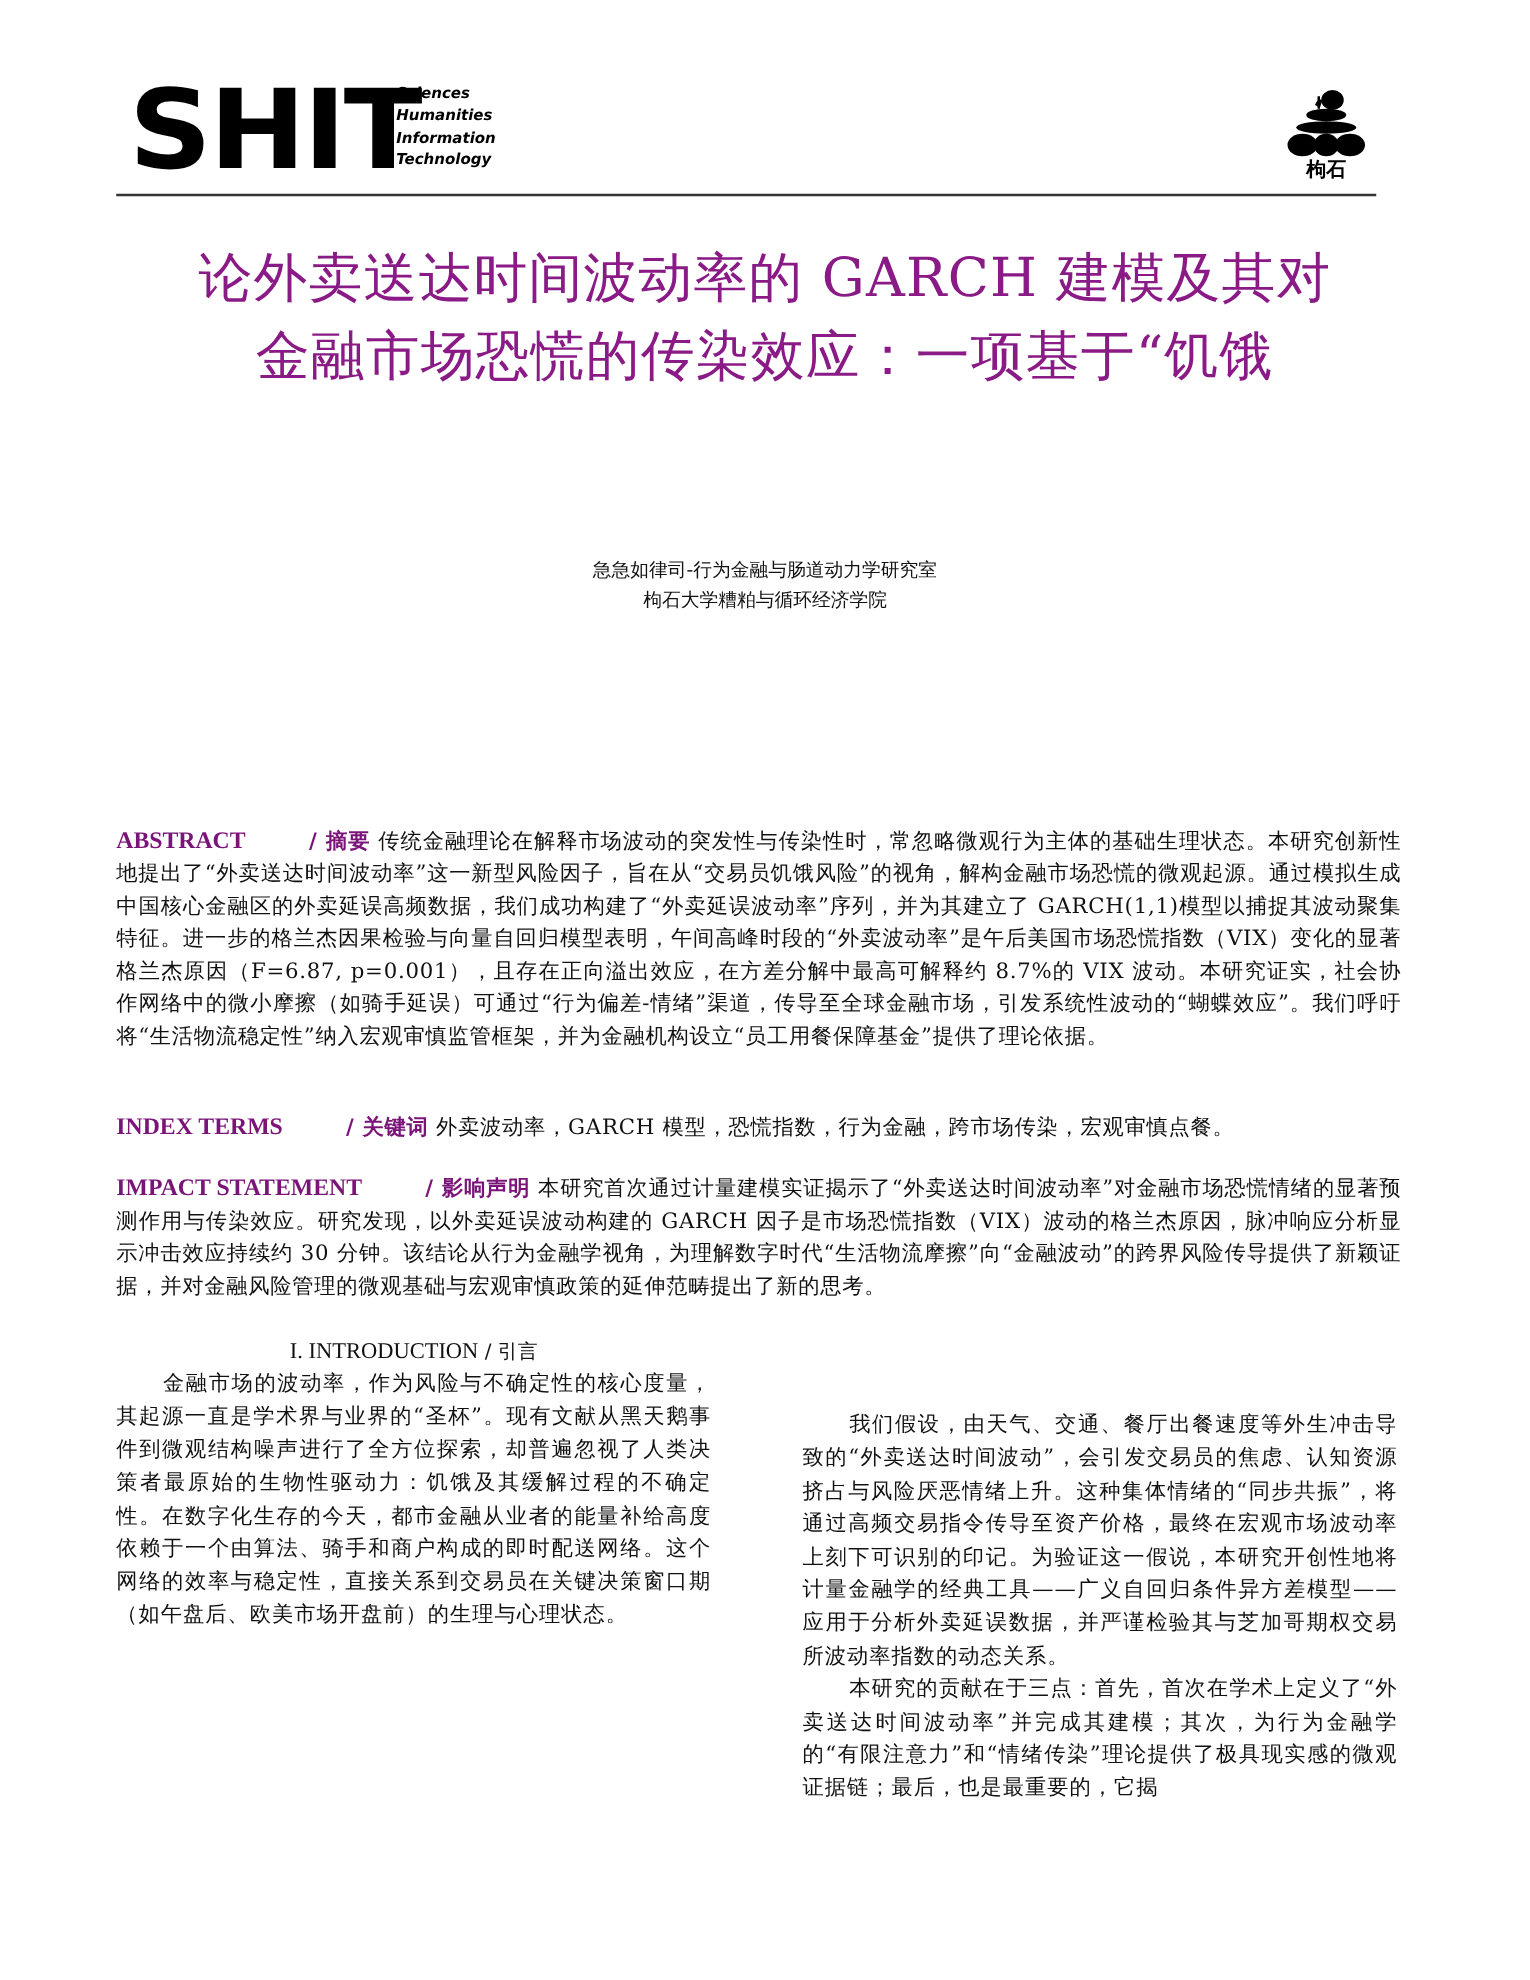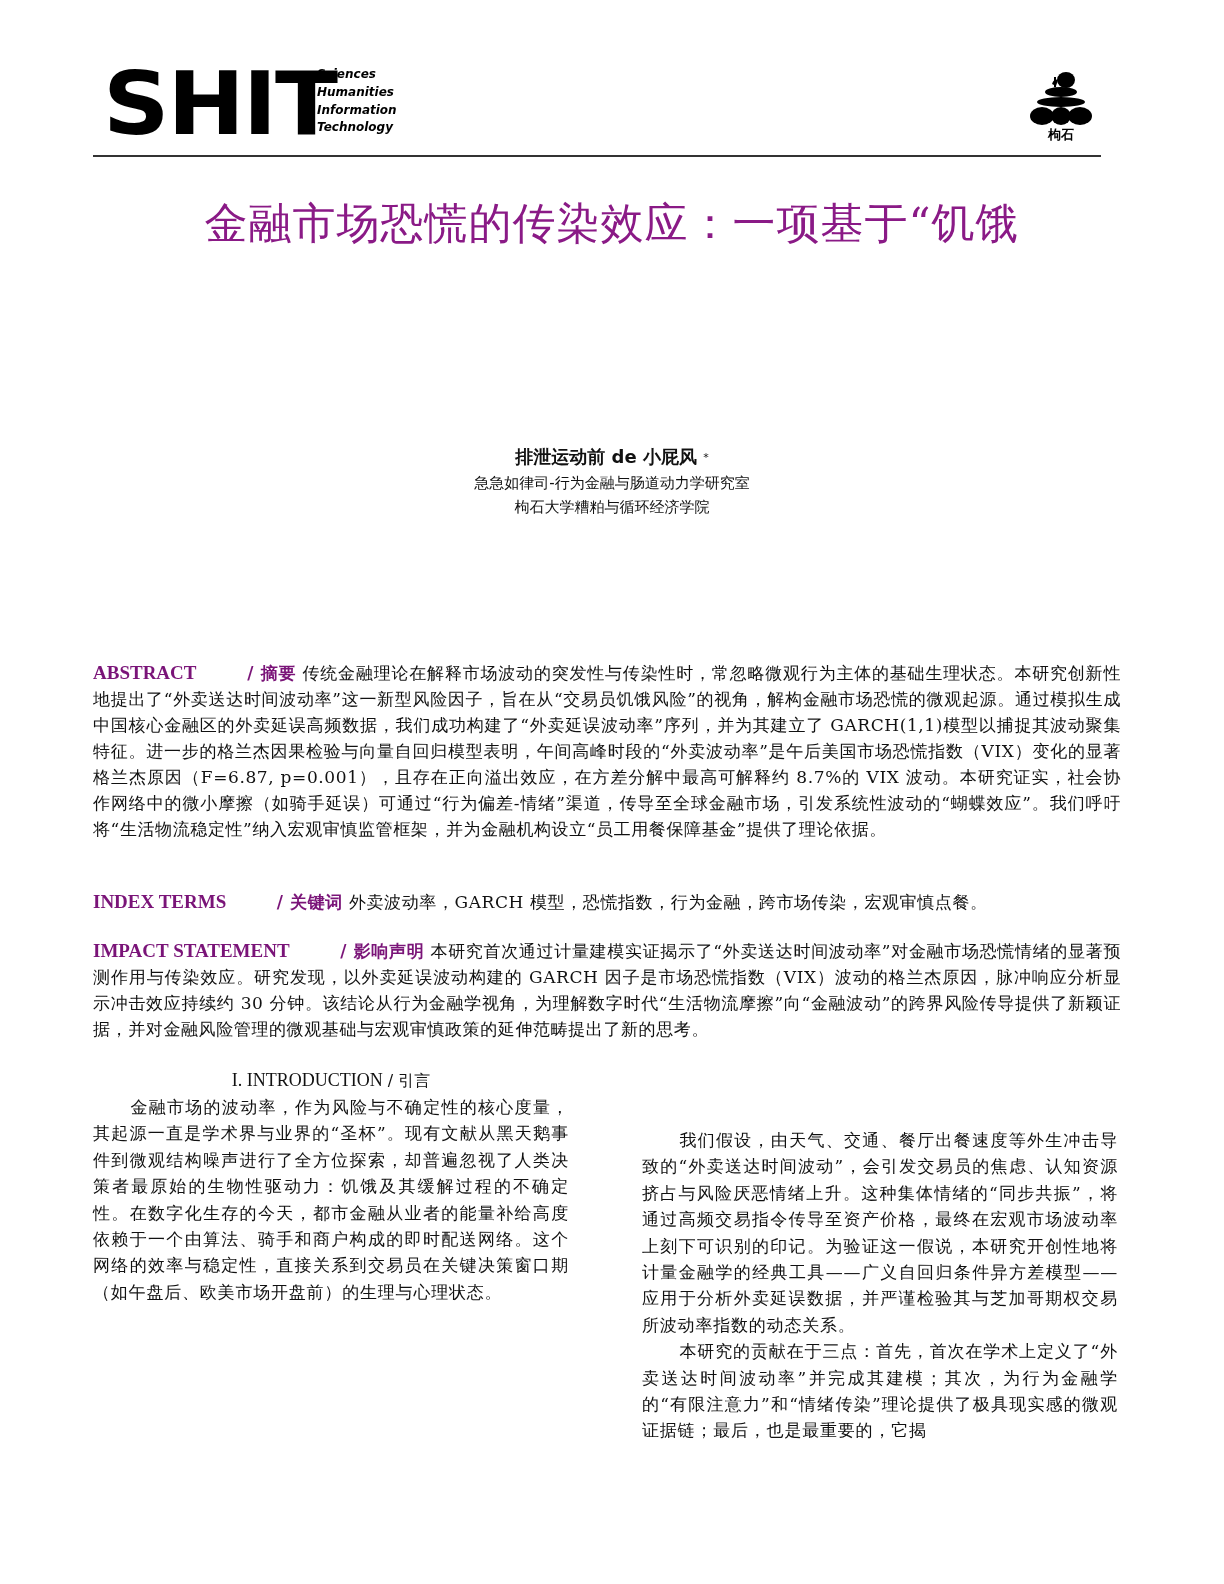--- a/index.html
+++ b/index.html
@@ -3,21 +3,21 @@
 <meta charset="utf-8">
 <style>
   html, body { margin: 0; padding: 0; background: #ffffff; }
   body { width: 1224px; height: 1584px; position: relative; overflow: hidden; color: #111; font-family: "DejaVu Serif", serif; }
   .header { position: absolute; left: 93px; top: 60px; width: 1008px; height: 96px; }
   .logo-big { position: absolute; left: 10px; top: 0; font-family: "DejaVu Sans", sans-serif; font-weight: 900; font-size: 88px; line-height: 88px; letter-spacing: -2px; color: #000; transform: scaleX(1.05); transform-origin: left top; }
   .logo-sub { position: absolute; left: 224px; top: 6px; font-family: "DejaVu Sans", sans-serif; font-weight: bold; font-size: 12px; line-height: 17.8px; color: #000; font-style: italic; }
   .logo-sub div { white-space: nowrap; }
   .emblem { position: absolute; right: 0; top: 10px; width: 80px; height: 80px; text-align: center; }
   .emblem svg { display: block; margin: 0 auto; }
-  .emblem-label { font-family: "DejaVu Sans", sans-serif; font-weight: bold; font-size: 13px; color: #000; margin-top: 0px; }
+  .emblem-label { font-family: "DejaVu Sans", sans-serif; font-weight: bold; font-size: 16px; color: #000; margin-top: 0px; }
   .header-rule { position: absolute; left: 93px; top: 155px; width: 1008px; height: 2px; background: #333; }
   .title { position: absolute; left: 100px; top: 192px; width: 1024px; text-align: center; color: #8a1a86; font-family: "DejaVu Serif", serif; font-size: 43px; line-height: 62px; letter-spacing: 1px; }
   .title .t-line { display: block; white-space: nowrap; }
   .authors { position: absolute; left: 300px; top: 444px; width: 624px; text-align: center; }
   .author-name { font-family: "DejaVu Sans", sans-serif; font-weight: bold; font-size: 18px; line-height: 26px; color: #111; }
   .author-name sup { font-size: 11px; font-weight: normal; vertical-align: 2px; }
   .affil { font-family: "DejaVu Sans", sans-serif; font-size: 15px; line-height: 24px; color: #111; }
   .block { position: absolute; left: 93px; width: 1028px; font-size: 17px; line-height: 26px; color: #111; text-align: justify; letter-spacing: 0.6px; }
   .label { color: #7a1478; font-weight: bold; font-family: "Liberation Serif", serif; font-size: 19px; letter-spacing: 0; }
   .label-zh { color: #7a1478; font-weight: bold; font-family: "DejaVu Sans", sans-serif; font-size: 17px; margin-left: 44px; }
@@ -48,25 +48,25 @@
       <ellipse cx="14" cy="46" rx="12" ry="9" fill="#000"></ellipse>
       <ellipse cx="33" cy="46" rx="10" ry="9" fill="#000"></ellipse>
       <ellipse cx="52" cy="46" rx="12" ry="9" fill="#000"></ellipse>
     </svg>
     <div class="emblem-label">枸石</div>
   </div>
 </div>
 <div class="header-rule"></div>
 
 <div class="title">
+  <span class="t-line">论外卖送达时间波动率的 GARCH 建模及其对</span>
   <span class="t-line">金融市场恐慌的传染效应：一项基于“饥饿</span>
 </div>
 
 <div class="authors">
-  <div class="author-name"><span>排泄运动前 de 小屁风</span> <sup>*</sup></div>
   <div class="affil">急急如律司-行为金融与肠道动力学研究室</div>
   <div class="affil">枸石大学糟粕与循环经济学院</div>
 </div>
 
 <div class="block" style="top:660px;">
   <span class="label">ABSTRACT</span><span class="label-zh"> / 摘要</span>
   <span>传统金融理论在解释市场波动的突发性与传染性时，常忽略微观行为主体的基础生理状态。本研究创新性地提出了“外卖送达时间波动率”这一新型风险因子，旨在从“交易员饥饿风险”的视角，解构金融市场恐慌的微观起源。通过模拟生成中国核心金融区的外卖延误高频数据，我们成功构建了“外卖延误波动率”序列，并为其建立了 GARCH(1,1)模型以捕捉其波动聚集特征。进一步的格兰杰因果检验与向量自回归模型表明，午间高峰时段的“外卖波动率”是午后美国市场恐慌指数（VIX）变化的显著格兰杰原因（F=6.87, p=0.001），且存在正向溢出效应，在方差分解中最高可解释约 8.7%的 VIX 波动。本研究证实，社会协作网络中的微小摩擦（如骑手延误）可通过“行为偏差-情绪”渠道，传导至全球金融市场，引发系统性波动的“蝴蝶效应”。我们呼吁将“生活物流稳定性”纳入宏观审慎监管框架，并为金融机构设立“员工用餐保障基金”提供了理论依据。</span>
 </div>
 
 <div class="block" style="top:889px;">

